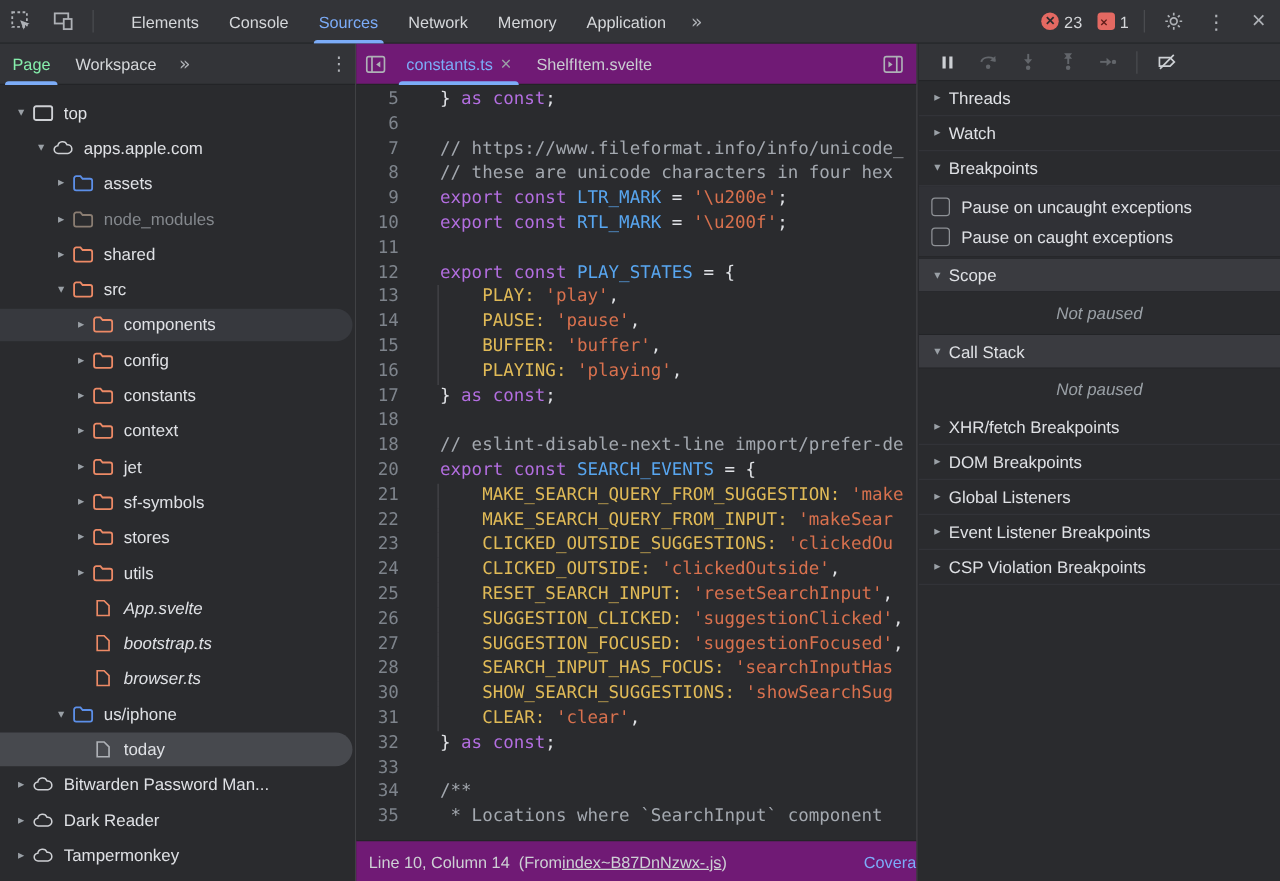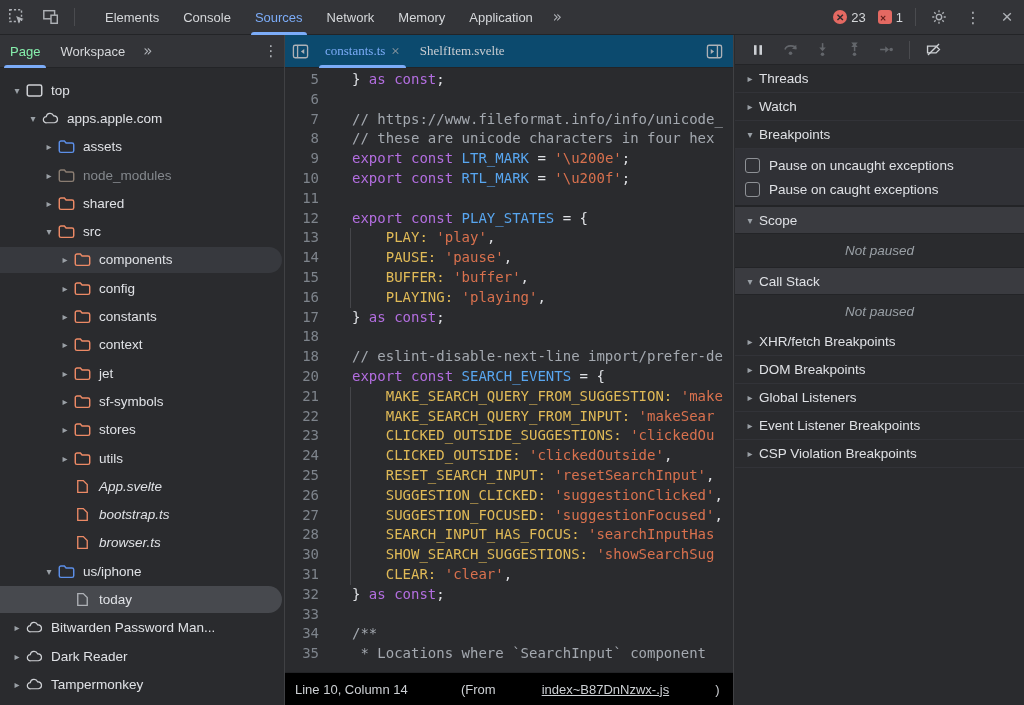--- a/index.html
+++ b/index.html
@@ -37,34 +37,34 @@
   .tree-row.sel-strong .hl{background:#47494e;}
   .tree-row>*{position:relative;z-index:1;}
   .tw-arrow{width:14px;text-align:center;color:#9aa0a6;font-size:10px;font-family:"DejaVu Sans",sans-serif;flex:0 0 auto;}
   .tw-icon{width:18px;height:16px;margin:0 7px 0 2px;flex:0 0 auto;display:flex;align-items:center;}
   .tw-icon svg{width:17px;height:15px;}
   .tw-label{color:#dfe1e5;font-size:13.5px;}
   .tree-row.muted .tw-label{color:#84888d;}
   .tree-row.italic .tw-label{font-style:italic;}
   
   .center{position:absolute;left:285px;top:35px;width:449px;height:670px;background:#2a2b2e;border-right:1px solid #404144;box-sizing:border-box;display:flex;flex-direction:column;}
-  .ed-tabbar{height:33px;background:#0c4a6e;border-bottom:1px solid #232427;display:flex;align-items:center;box-sizing:border-box;flex:0 0 auto;font-family:Liberation Serif, serif;}
+  .ed-tabbar{height:33px;background:#701a75;border-bottom:1px solid #232427;display:flex;align-items:center;box-sizing:border-box;flex:0 0 auto;}
   .ed-sq-icon{width:30px;height:26px;display:flex;align-items:center;justify-content:center;color:#aeb1b6;cursor:pointer;flex:0 0 auto;}
   .ed-tab{height:33px;display:flex;align-items:center;gap:6px;padding:0 10px;color:#c9ccd1;cursor:pointer;position:relative;white-space:nowrap;}
   .ed-tab.active{color:#7cacf8;}
   .ed-tab.active::after{content:"";position:absolute;left:4px;right:4px;bottom:0;height:3px;border-radius:3px 3px 0 0;background:#7cacf8;}
   .ed-tab .close{color:#9aa0a6;font-size:15px;line-height:1;}
   .code{flex:1;overflow:hidden;padding-top:2px;font-family:"DejaVu Sans Mono",monospace;font-size:14px;line-height:19.8px;cursor:text;}
   .cl{display:flex;height:19.8px;}
   .ln{flex:0 0 34px;text-align:right;color:#7e848c;user-select:none;cursor:pointer;}
   .lc{padding-left:33px;white-space:pre;position:relative;}
   .cl.g .lc::before{content:"";position:absolute;left:31px;top:0;bottom:0;border-left:1px solid #45464a;}
   .tk-k{color:#b36ee0;} .tk-v{color:#58a6f0;} .tk-y{color:#e0ba57;}
   .tk-s{color:#d9714e;} .tk-c{color:#a4a9b0;} .tk-p{color:#dfe1e5;}
-  .statusbar{height:33px;background:#000000;border-top:1px solid #232427;display:flex;align-items:center;box-sizing:border-box;padding:0 0 0 10px;flex:0 0 auto;white-space:nowrap;overflow:hidden;font-size:13px;color:#cdd0d4;gap:46px;}
+  .statusbar{height:33px;background:#701a75;border-top:1px solid #232427;display:flex;align-items:center;box-sizing:border-box;padding:0 0 0 10px;flex:0 0 auto;white-space:nowrap;overflow:hidden;font-size:13px;color:#cdd0d4;}
   .statusbar .lnk{text-decoration:underline;cursor:pointer;color:#cdd0d4;}
   .statusbar .cov{color:#7cacf8;margin-left:auto;cursor:pointer;padding-right:0;}
   
   .right{position:absolute;left:735px;top:35px;width:289px;height:670px;background:#2a2b2e;}
   .dbg-toolbar{height:30px;background:#333438;border-bottom:1px solid #232427;display:flex;align-items:center;box-sizing:border-box;padding-left:8px;gap:2px;}
   .dbg-btn{width:30px;height:26px;display:flex;align-items:center;justify-content:center;cursor:pointer;}
   .dbg-btn.enabled{color:#cdd0d4;} .dbg-btn.disabled{color:#63666b;}
   .dbg-sections{position:absolute;top:30px;left:0;right:0;bottom:0;overflow:hidden;}
   .dbg-row{height:28px;display:flex;align-items:center;padding-left:8px;border-bottom:1px solid #323338;cursor:pointer;box-sizing:border-box;}
   .dbg-row .tw-arrow{margin-right:2px;}

